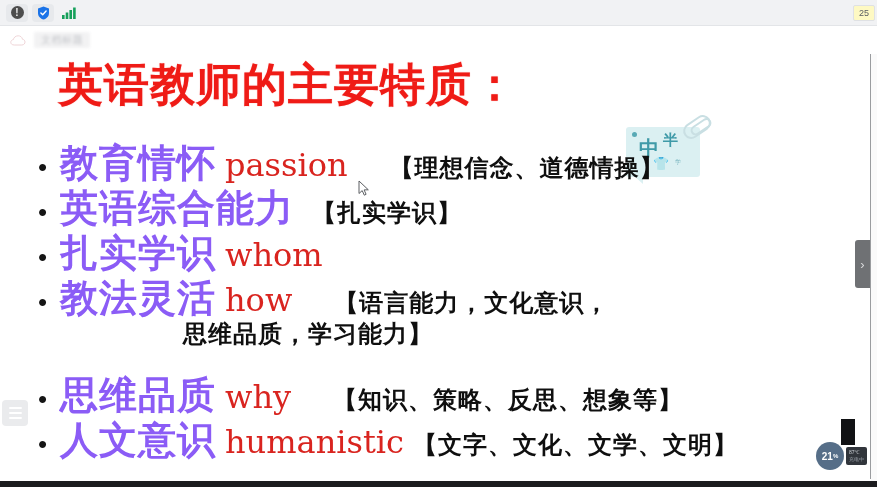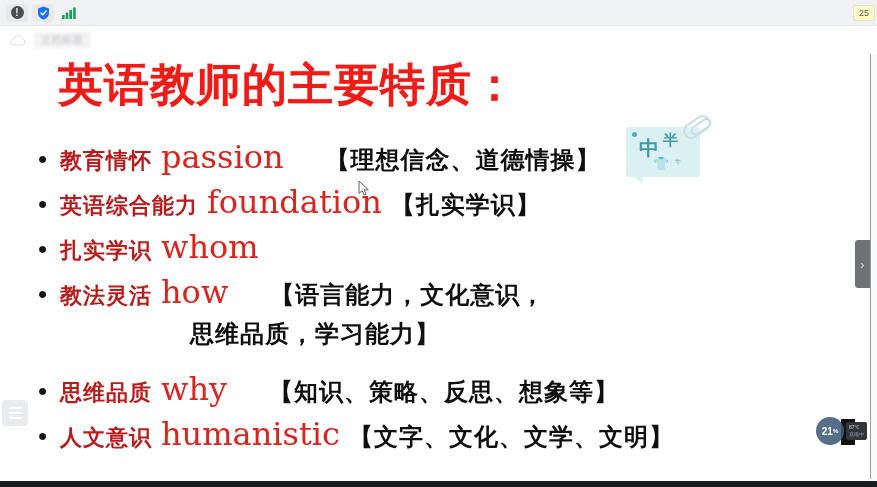--- a/index.html
+++ b/index.html
@@ -208,35 +208,35 @@
     width: 877px;
   }
 
   .line {
     display: flex;
     align-items: baseline;
     height: 45px;
     padding-left: 38px;
     white-space: nowrap;
   }
-  .line.cont { padding-left: 30px; }
+  .line.cont { padding-left: 23px; }
   .line.gap { margin-top: 7px; }
 
   .bullet-dot {
     font-size: 26px;
     line-height: 26px;
     color: #151515;
     width: 22px;
     flex: 0 0 22px;
   }
 
   .cn {
     font-family: "DejaVu Serif", "Liberation Serif", serif;
-    font-size: 22px;
-    color: #b91c1c;
+    font-size: 38px;
+    color: #8b5cf6;
     font-weight: bold;
     letter-spacing: 1px;
   }
   .en {
     font-family: "DejaVu Serif", "Liberation Serif", serif;
     font-size: 32px;
     color: #d9241f;
     letter-spacing: 0px;
   }
   .brk {
@@ -299,21 +299,21 @@
     position: absolute;
     top: 26px; right: 0;
     width: 6px; height: 461px;
     background: #fafafa;
     z-index: 23;
   }
 
   
   .float-widget {
     position: absolute;
-    right: 10px; bottom: 42px;
+    right: 10px; bottom: 17px;
     display: flex;
     align-items: center;
     z-index: 28;
   }
   .batt-circle {
     width: 28px; height: 28px;
     border-radius: 50%;
     background: #3f5b78;
     opacity: .88;
     color: #ffffff;
@@ -425,21 +425,20 @@
         <span class="sp-sm"></span>
         <span class="en">passion</span>
         <span class="sp-lg"></span>
         <span class="brk">【理想信念、道德情操】</span>
       </div>
 
       <div class="line">
         <span class="bullet-dot">•</span>
         <span class="cn">英语综合能力</span>
         <span class="sp-sm"></span>
-        <span class="en">foundation</span>
         <span class="sp-sm"></span>
         <span class="brk">【扎实学识】</span>
       </div>
 
       <div class="line">
         <span class="bullet-dot">•</span>
         <span class="cn">扎实学识</span>
         <span class="sp-sm"></span>
         <span class="en">whom</span>
         <span class="sp-lg"></span>

